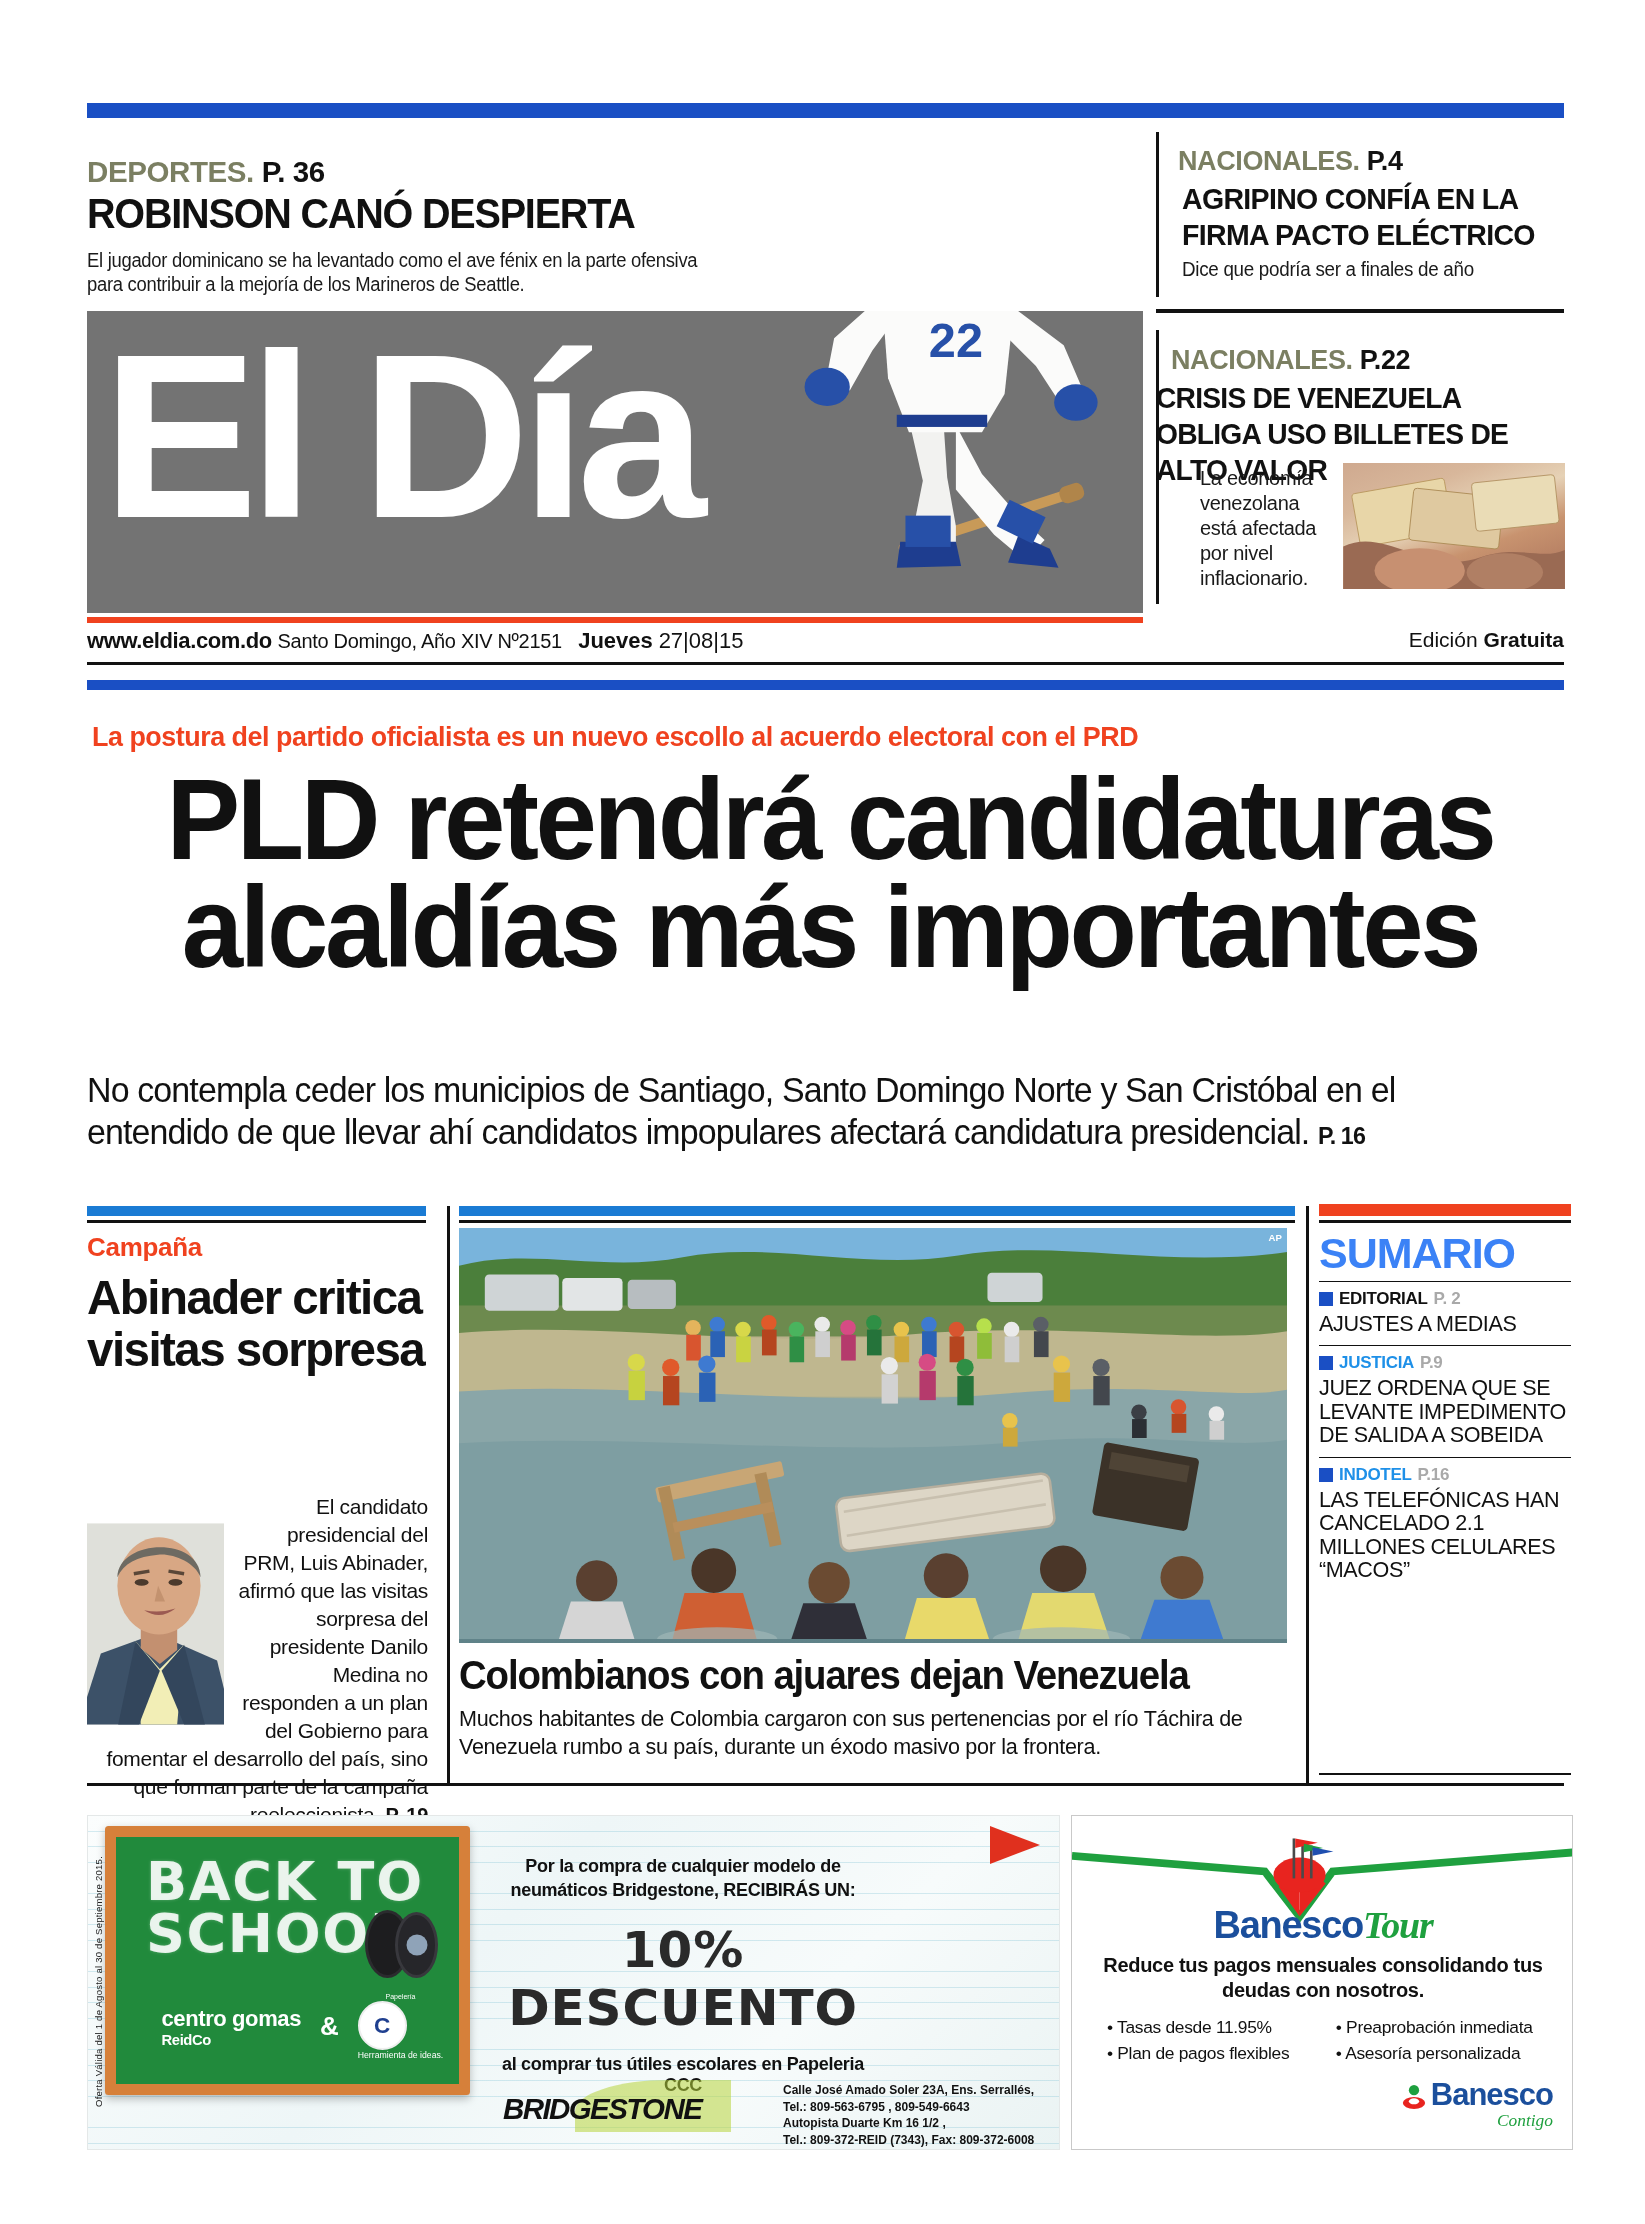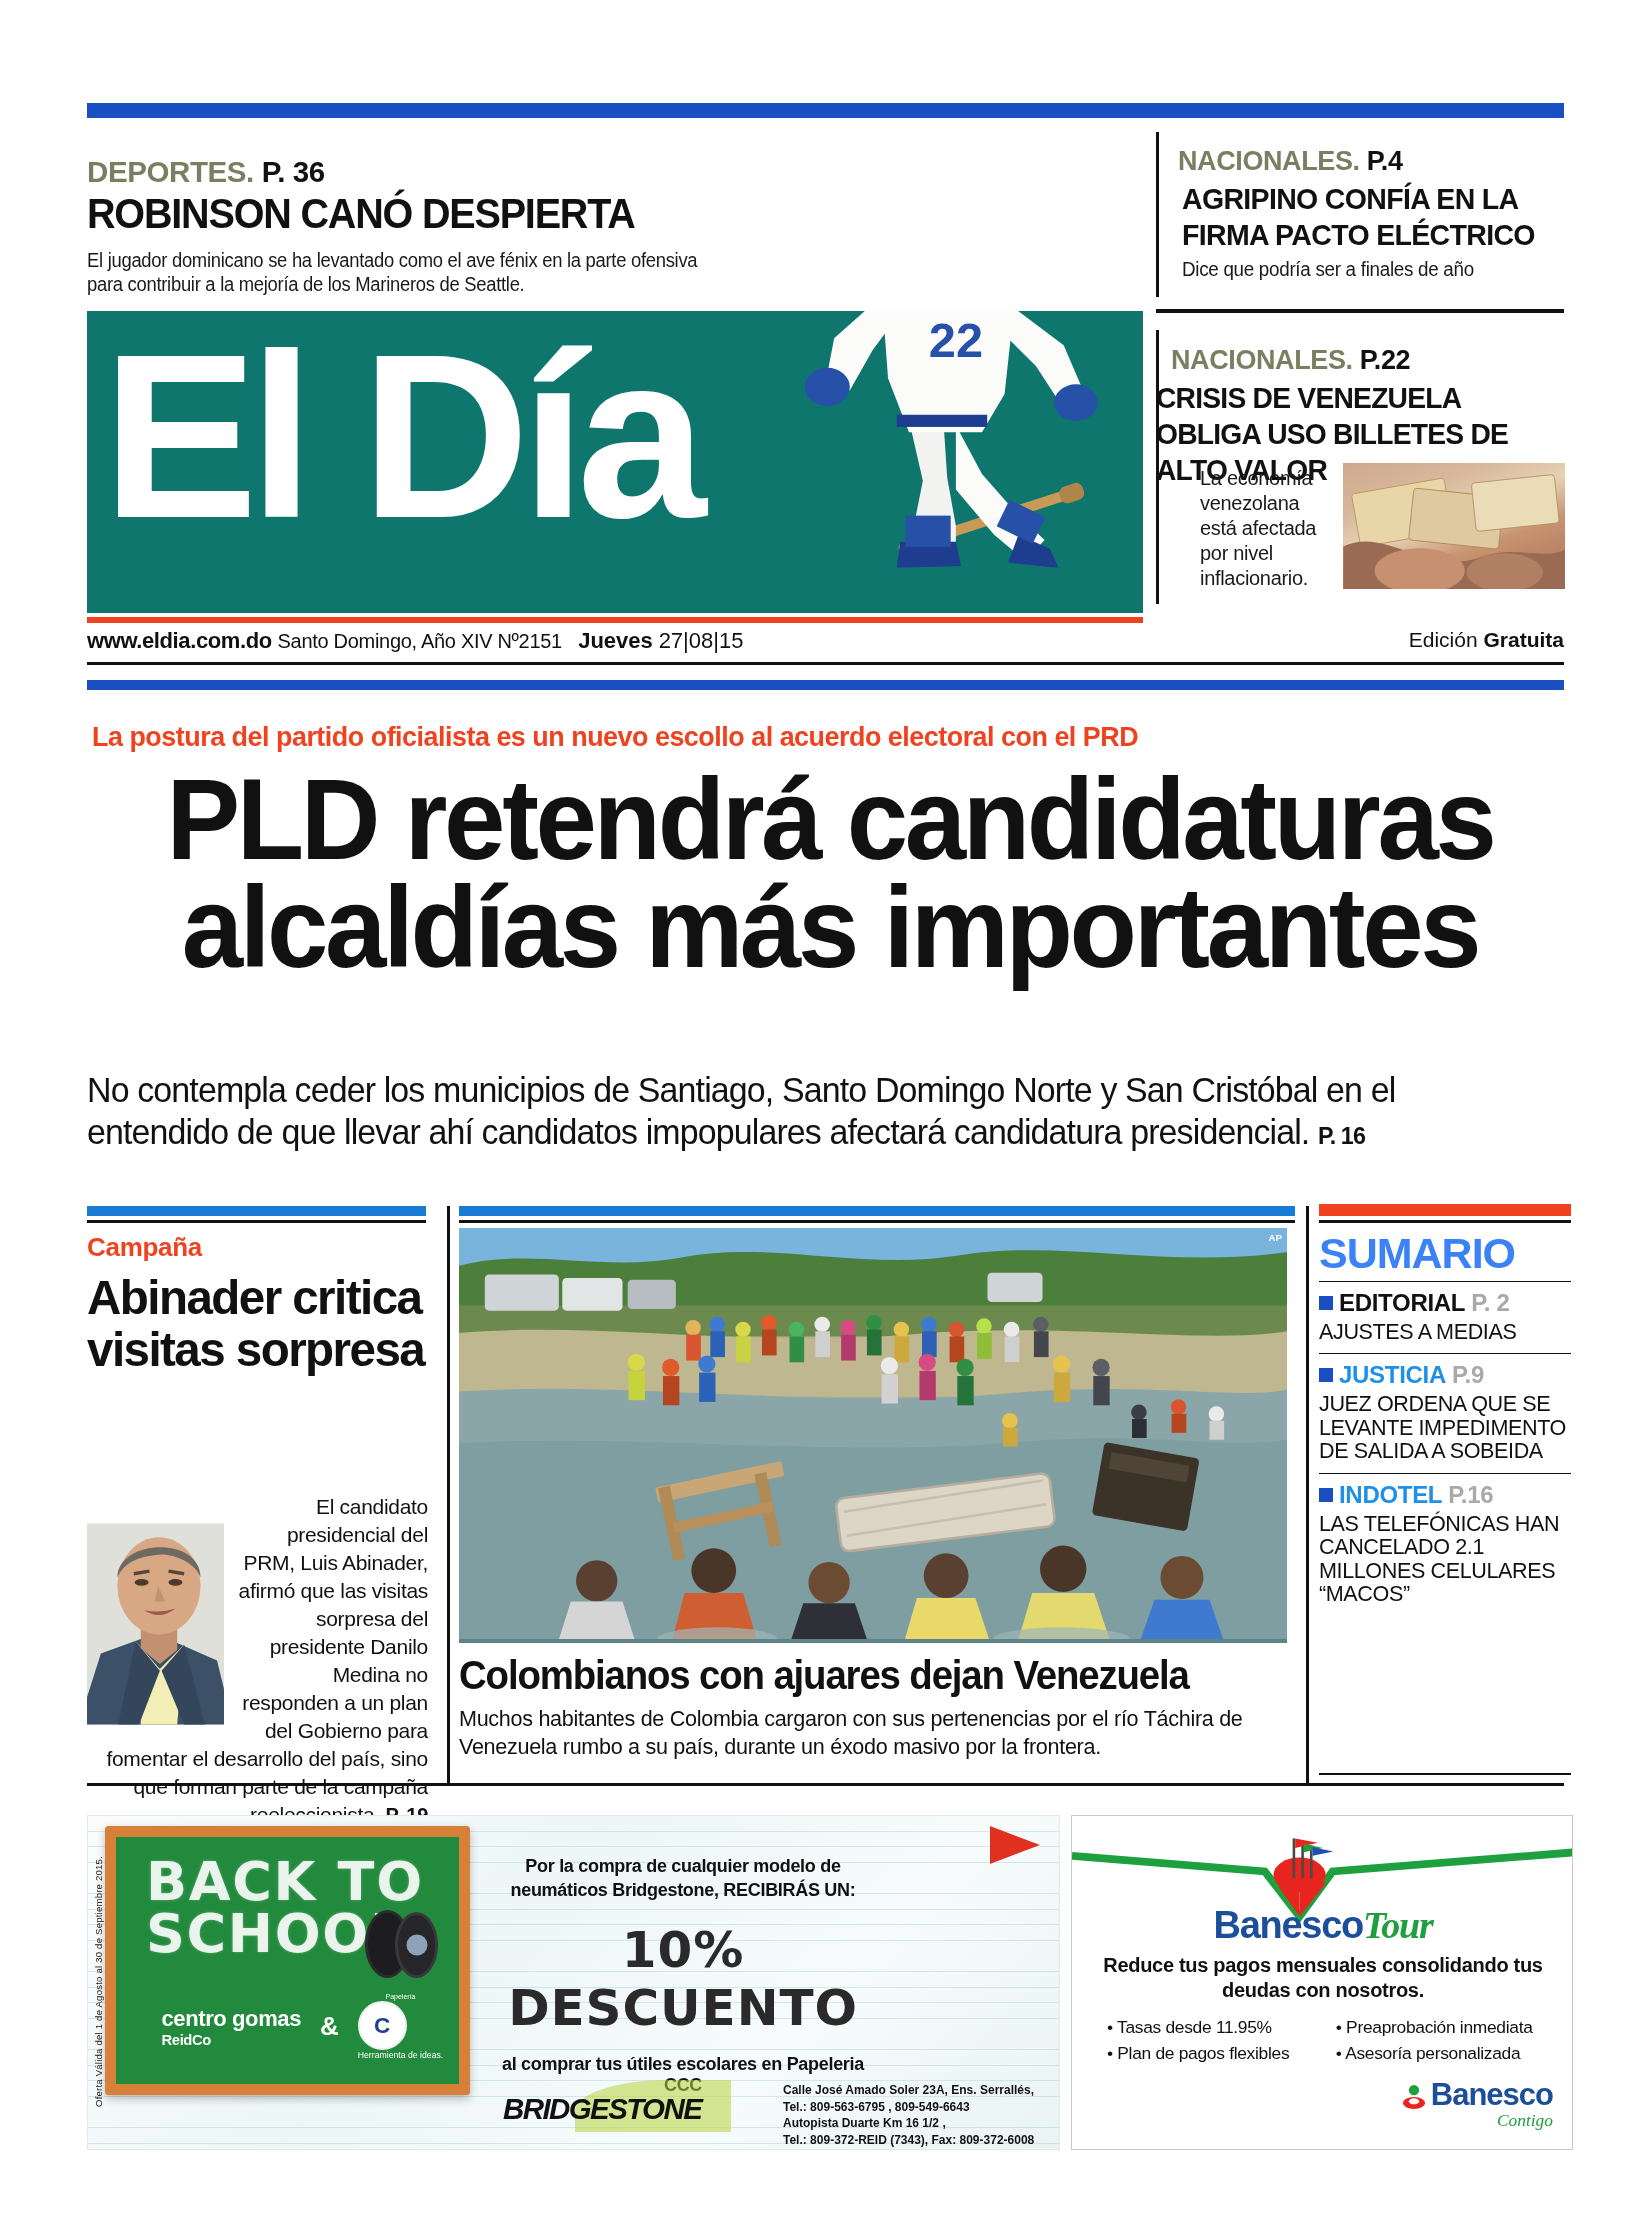--- a/index.html
+++ b/index.html
@@ -21,21 +21,21 @@
   .kicker-page { color:#111; }
   .deportes-head { position:absolute; left:87px; top:189px; width:695px;
       font-size:43px; font-weight:bold; color:#111; letter-spacing:-1.3px;
       transform:scaleX(0.92); transform-origin:left top; white-space:nowrap; }
   .deportes-sub { position:absolute; left:87px; top:248px; width:687px;
       font-size:19.6px; line-height:24px; color:#1a1a1a; letter-spacing:-0.3px;
       transform:scaleX(0.94); transform-origin:left top; }
 
   
   .masthead { position:absolute; left:87px; top:311px; width:1056px; height:302px;
-      background:#0f766e; overflow:hidden; }
+      background:#737373; overflow:hidden; }
   .masthead-logo { position:absolute; left:15.6px; top:8.7px; font-size:233px; line-height:233px;
       font-weight:bold; color:#fff; letter-spacing:-8.7px; font-family:"Liberation Sans", sans-serif; }
 
   
   .player { position:absolute; left:608px; top:-178px; width:487px; height:487px; }
 
   .masthead-rule-red { position:absolute; left:87px; top:617px; width:1056px; height:6px; background:#f0421f; }
   .masthead-info { position:absolute; left:87px; top:628px; font-size:21px; color:#111; white-space:nowrap;}
   .mi-url { font-weight:bold; font-size:22px; letter-spacing:-0.4px;}
   .mi-city { font-size:20px; letter-spacing:-0.3px;}
@@ -94,21 +94,21 @@
       color:#111; letter-spacing:-1.2px; line-height:45px; transform:scaleX(0.96); transform-origin:left top;}
   .cc-sub { position:absolute; left:459px; top:1705px; width:841px; font-size:22px; line-height:28px;
       color:#111; letter-spacing:-0.3px; transform:scaleX(0.98); transform-origin:left top;}
   .cr-rule { position:absolute; left:1319px; top:1204px; width:252px; height:12px; background:#f0421f; }
   .cr-rule-b { position:absolute; left:1319px; top:1220px; width:252px; height:2.6px; background:#111; }
   .sumario-title { position:absolute; left:1319px; top:1229px; font-size:43px; font-weight:bold;
       color:#3b82f6; letter-spacing:-1px; }
   .sum-list { position:absolute; left:1319px; top:1281px; width:252px; }
   .sum-item { border-top:1.7px solid #111; padding:7px 0 10.4px 0; }
   .sum-item:first-child { border-top:1.7px solid #111; }
-  .sum-head { font-size:24px; font-weight:bold; letter-spacing:-0.3px; display:flex; align-items:center; gap:6px;}
+  .sum-head { font-size:17px; font-weight:bold; letter-spacing:-0.3px; display:flex; align-items:center; gap:6px;}
   .sq { display:inline-block; width:14px; height:14px; background:#1a4fc4; flex:none; }
   .sum-page { color:#a9a9a9; font-weight:bold; }
   .sum-text { font-size:22px; line-height:23.5px; color:#111; letter-spacing:-0.4px; margin-top:2.6px;
       transform:scaleX(0.98); transform-origin:left top;}
   .sum-bottom-rule { position:absolute; left:1319px; top:1773px; width:252px; height:1.7px; background:#111; }
 
   
   .block-bottom-rule { position:absolute; left:87px; top:1783px; width:1477px; height:2.6px; background:#111; }
 
   

